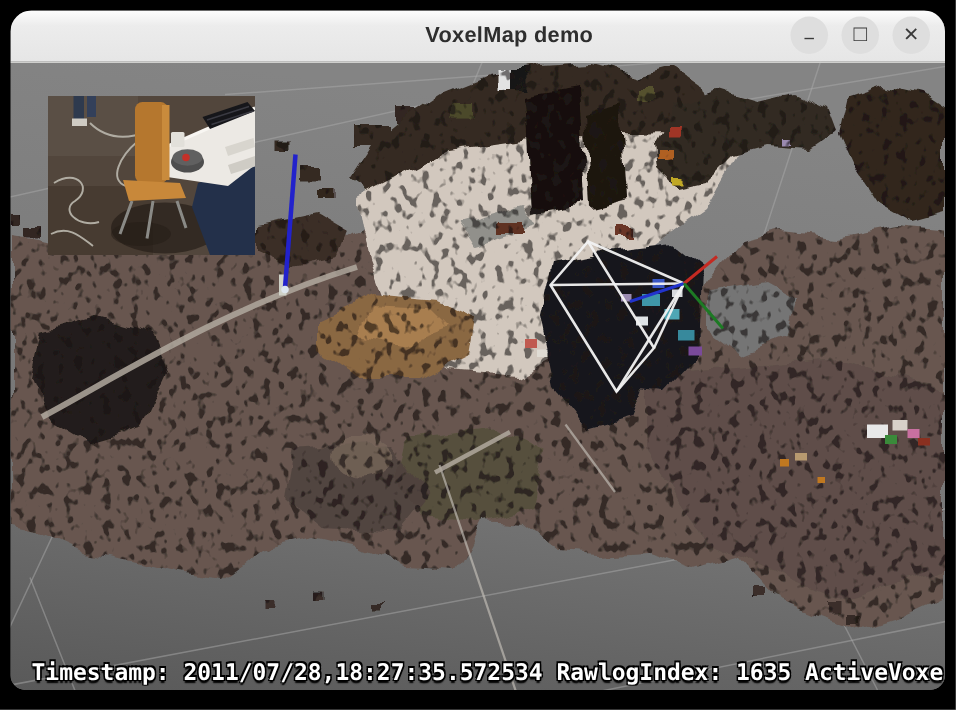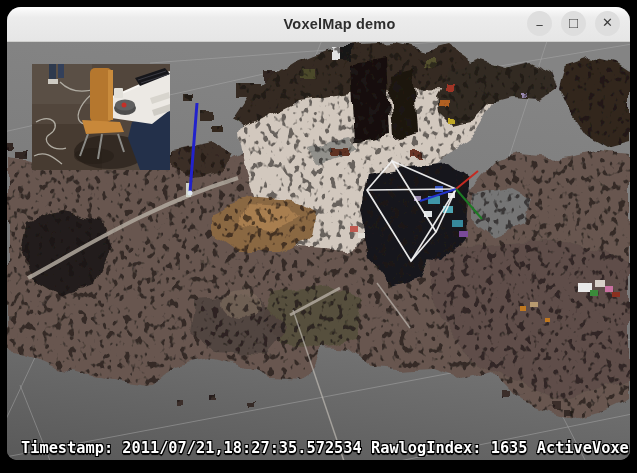--- a/index.html
+++ b/index.html
@@ -242,16 +242,16 @@
         <path d="M392,161 L367,190 L411,261 L436,232 Z"></path>
       </g>
 
       <g stroke-width="2" fill="none">
         <path d="M456,189 L420,201" stroke="#2233cc"></path>
         <path d="M456,189 L478,171" stroke="#c42a22"></path>
         <path d="M456,189 L482,219" stroke="#1d7a24"></path>
       </g>
     </svg>
 
-    <div class="status">Timestamp: 2011/07/21,18:27:35.572534 RawlogIndex: 1635 ActiveVoxe</div>
+    <div class="status">Timestamp: 2011/07/28,18:27:35.572534 RawlogIndex: 1635 ActiveVoxe</div>
   </div>
 
 </div>
 
 </body></html>

